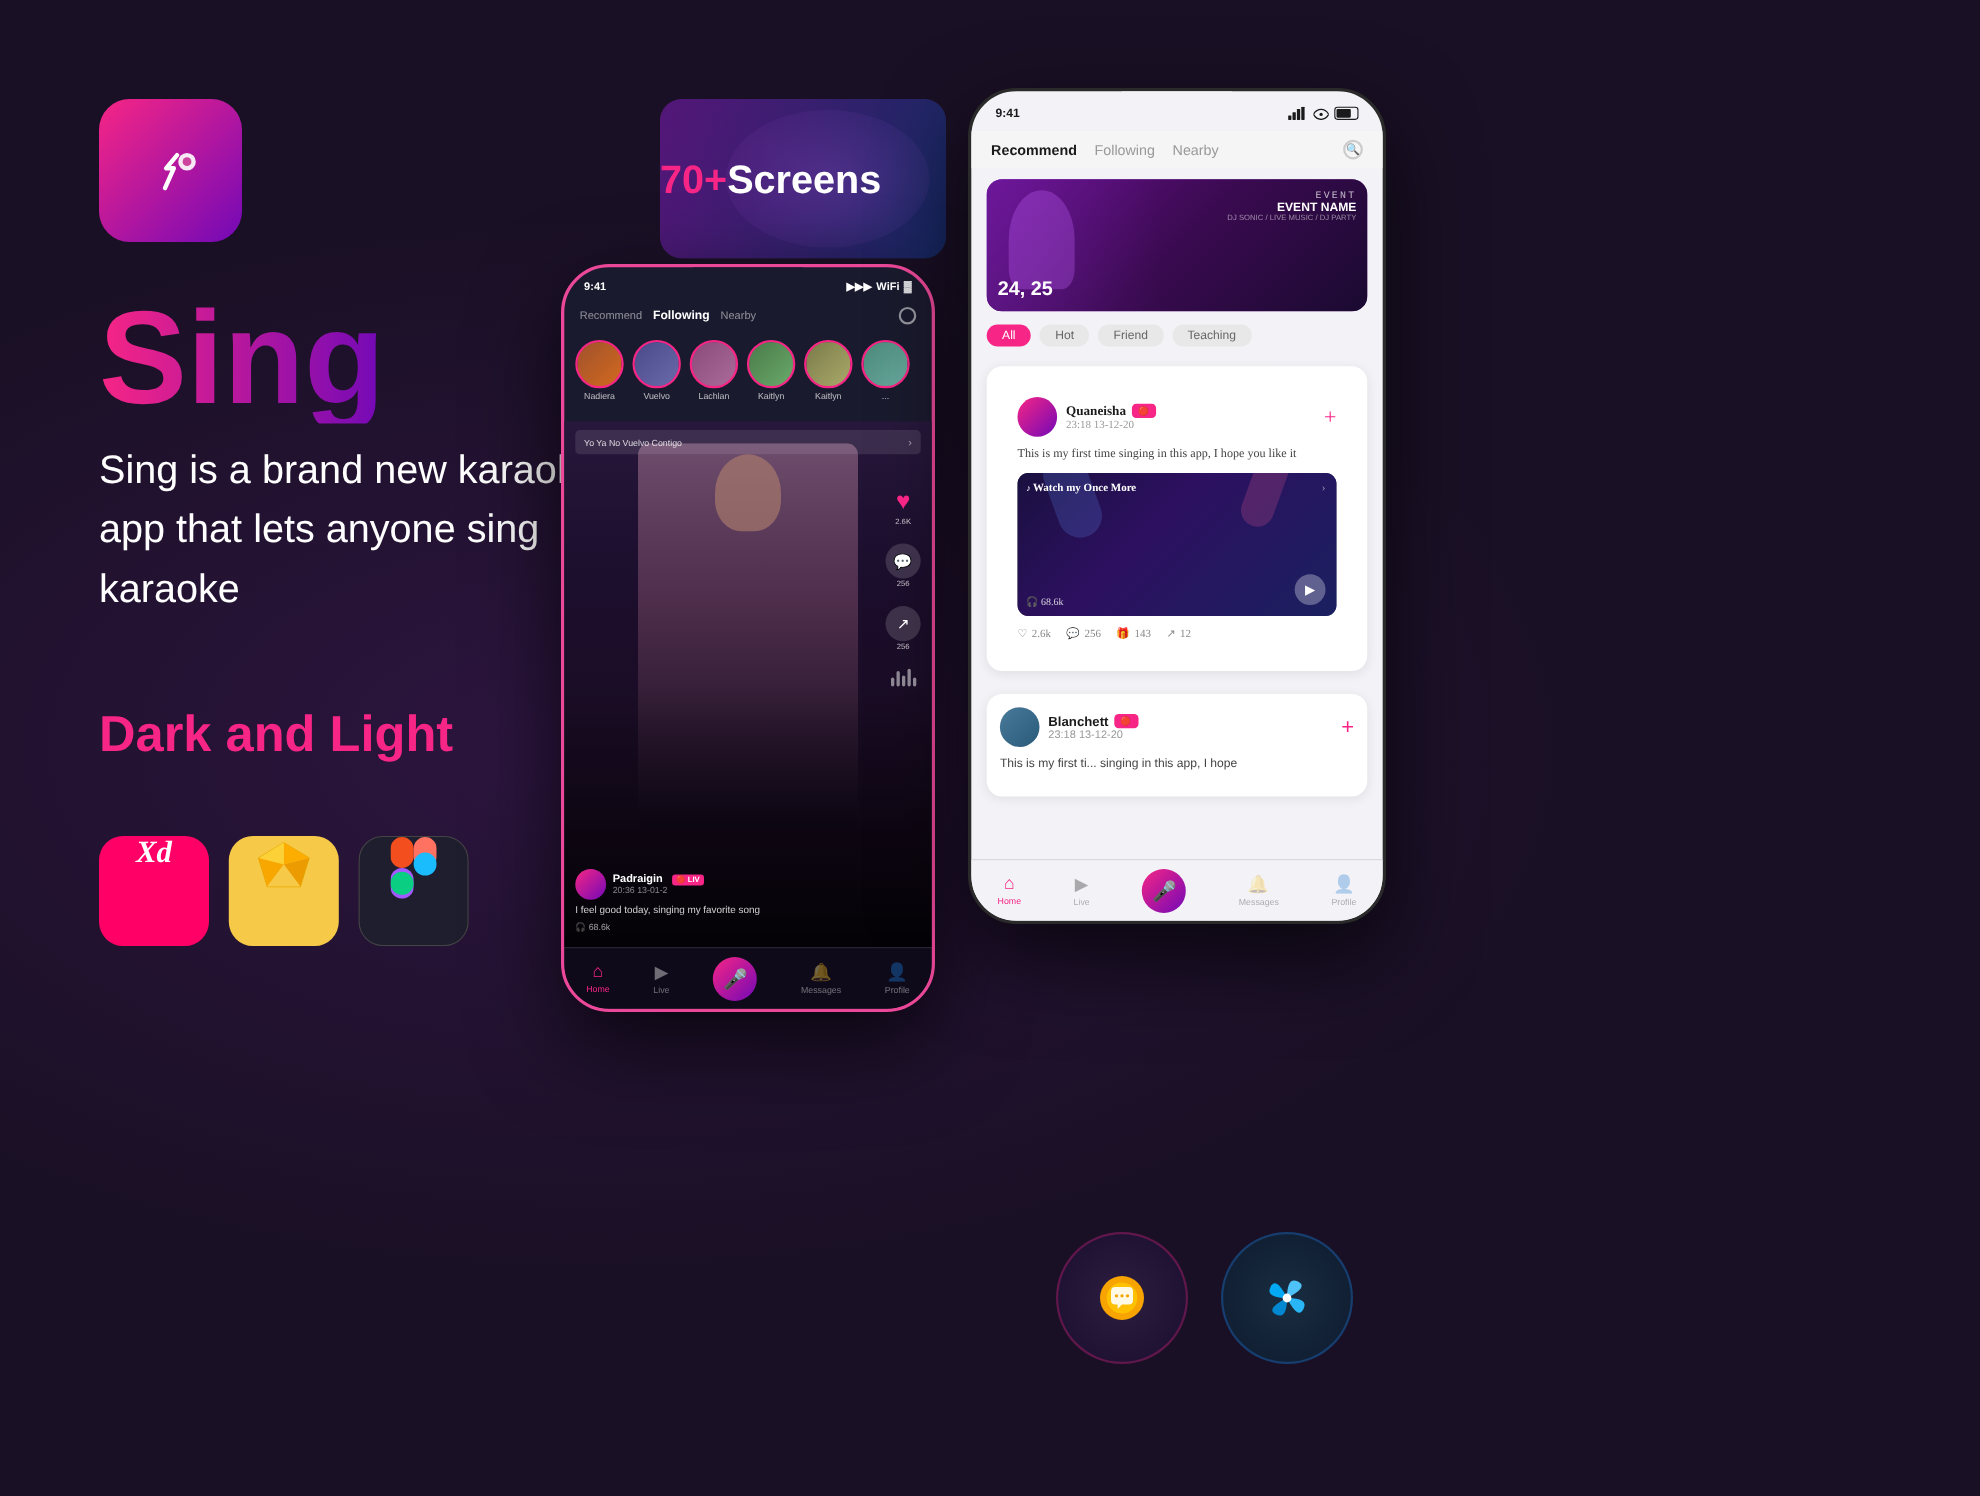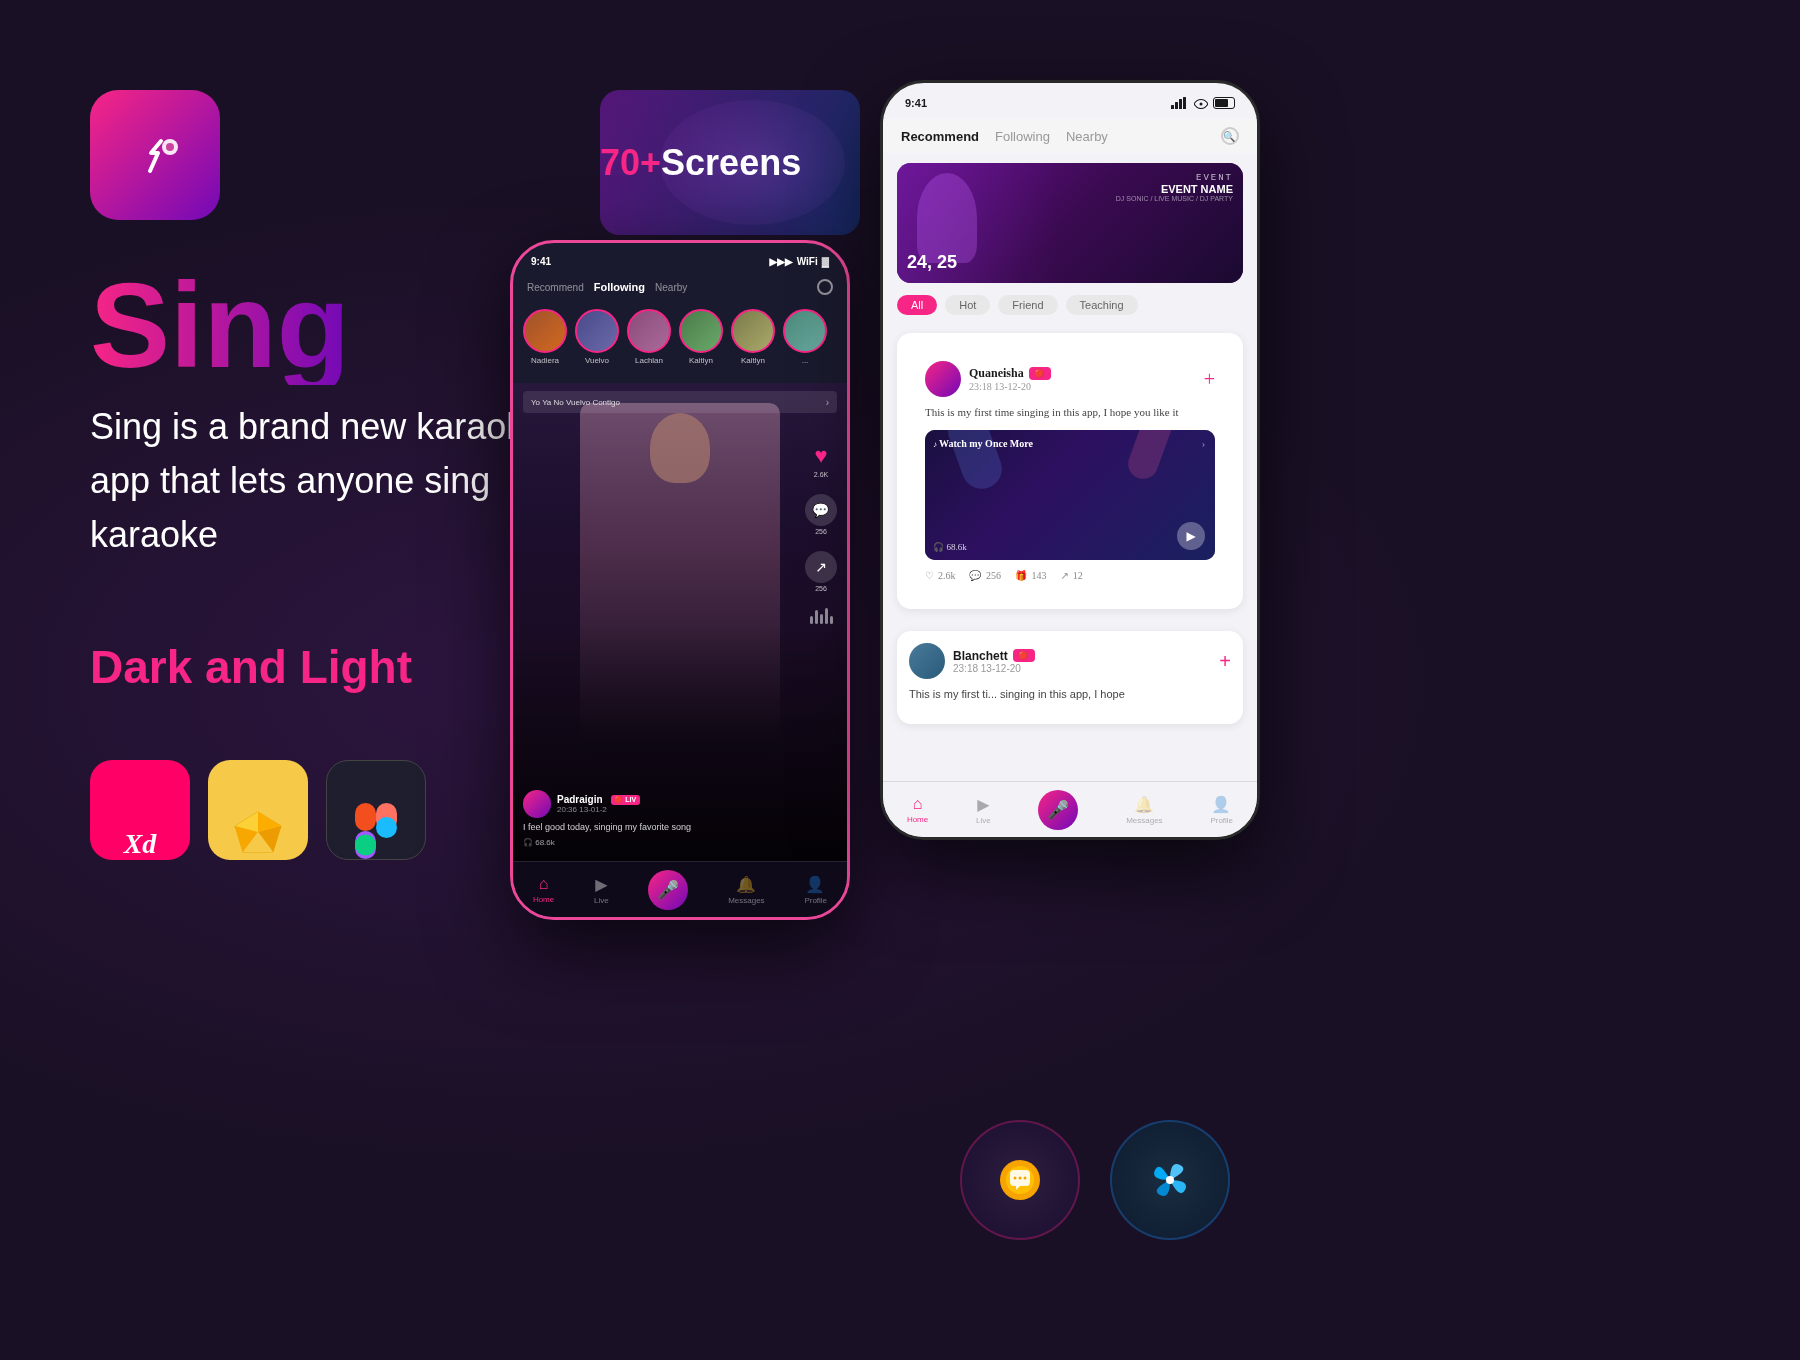--- a/index.html
+++ b/index.html
@@ -80,21 +80,21 @@
       top: 760px;
       left: 90px;
       display: flex;
       gap: 18px;
     }
     .tool-icon {
       width: 100px;
       height: 100px;
       border-radius: 22px;
       display: flex;
-      align-items: flex-end;
+      align-items: flex-start;
       justify-content: center;
       font-size: 42px;
       font-weight: 900;
     }
     .tool-xd {
       background: #ff0066;
       color: white;
       font-family: serif;
     }
     .tool-sketch {

